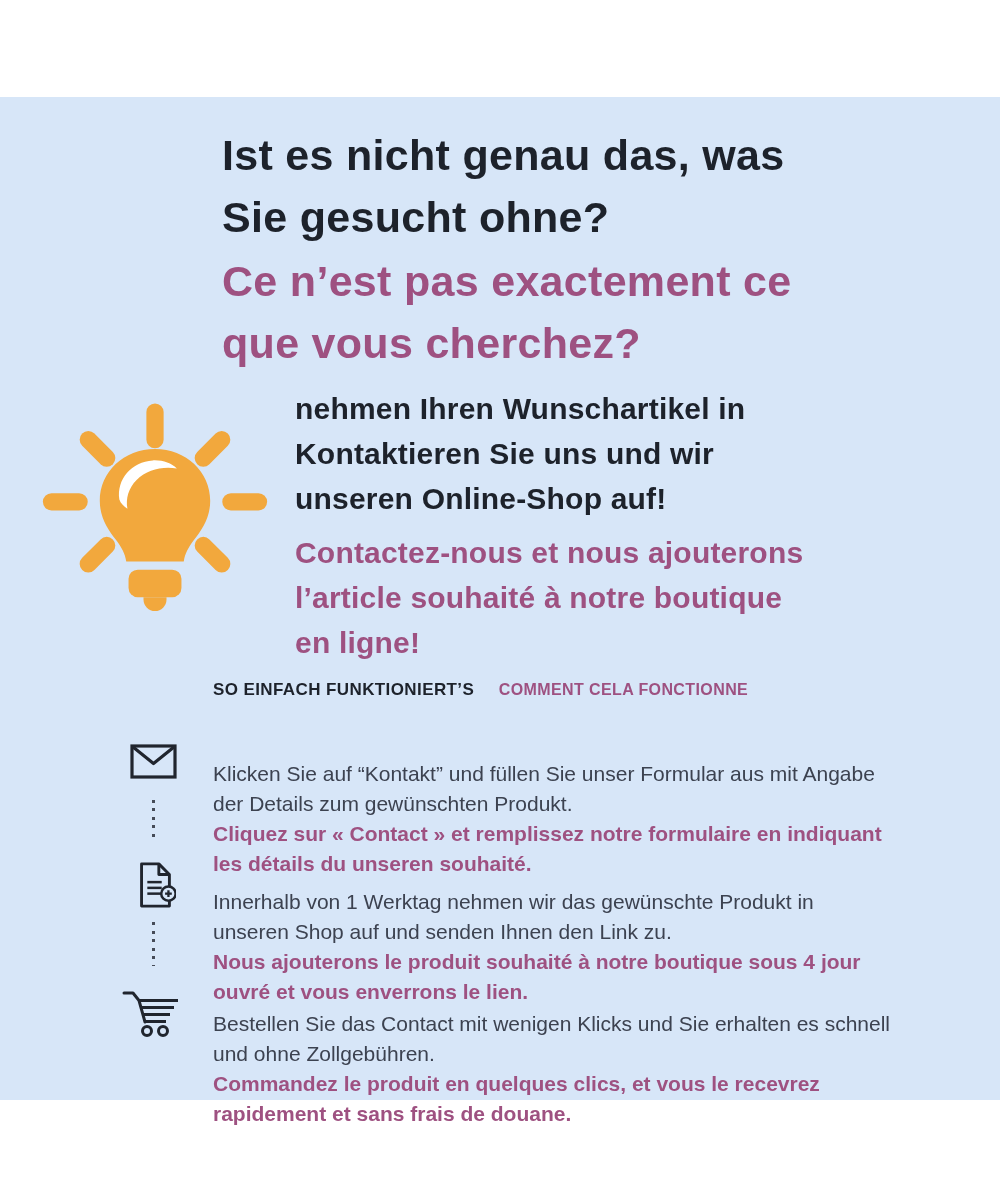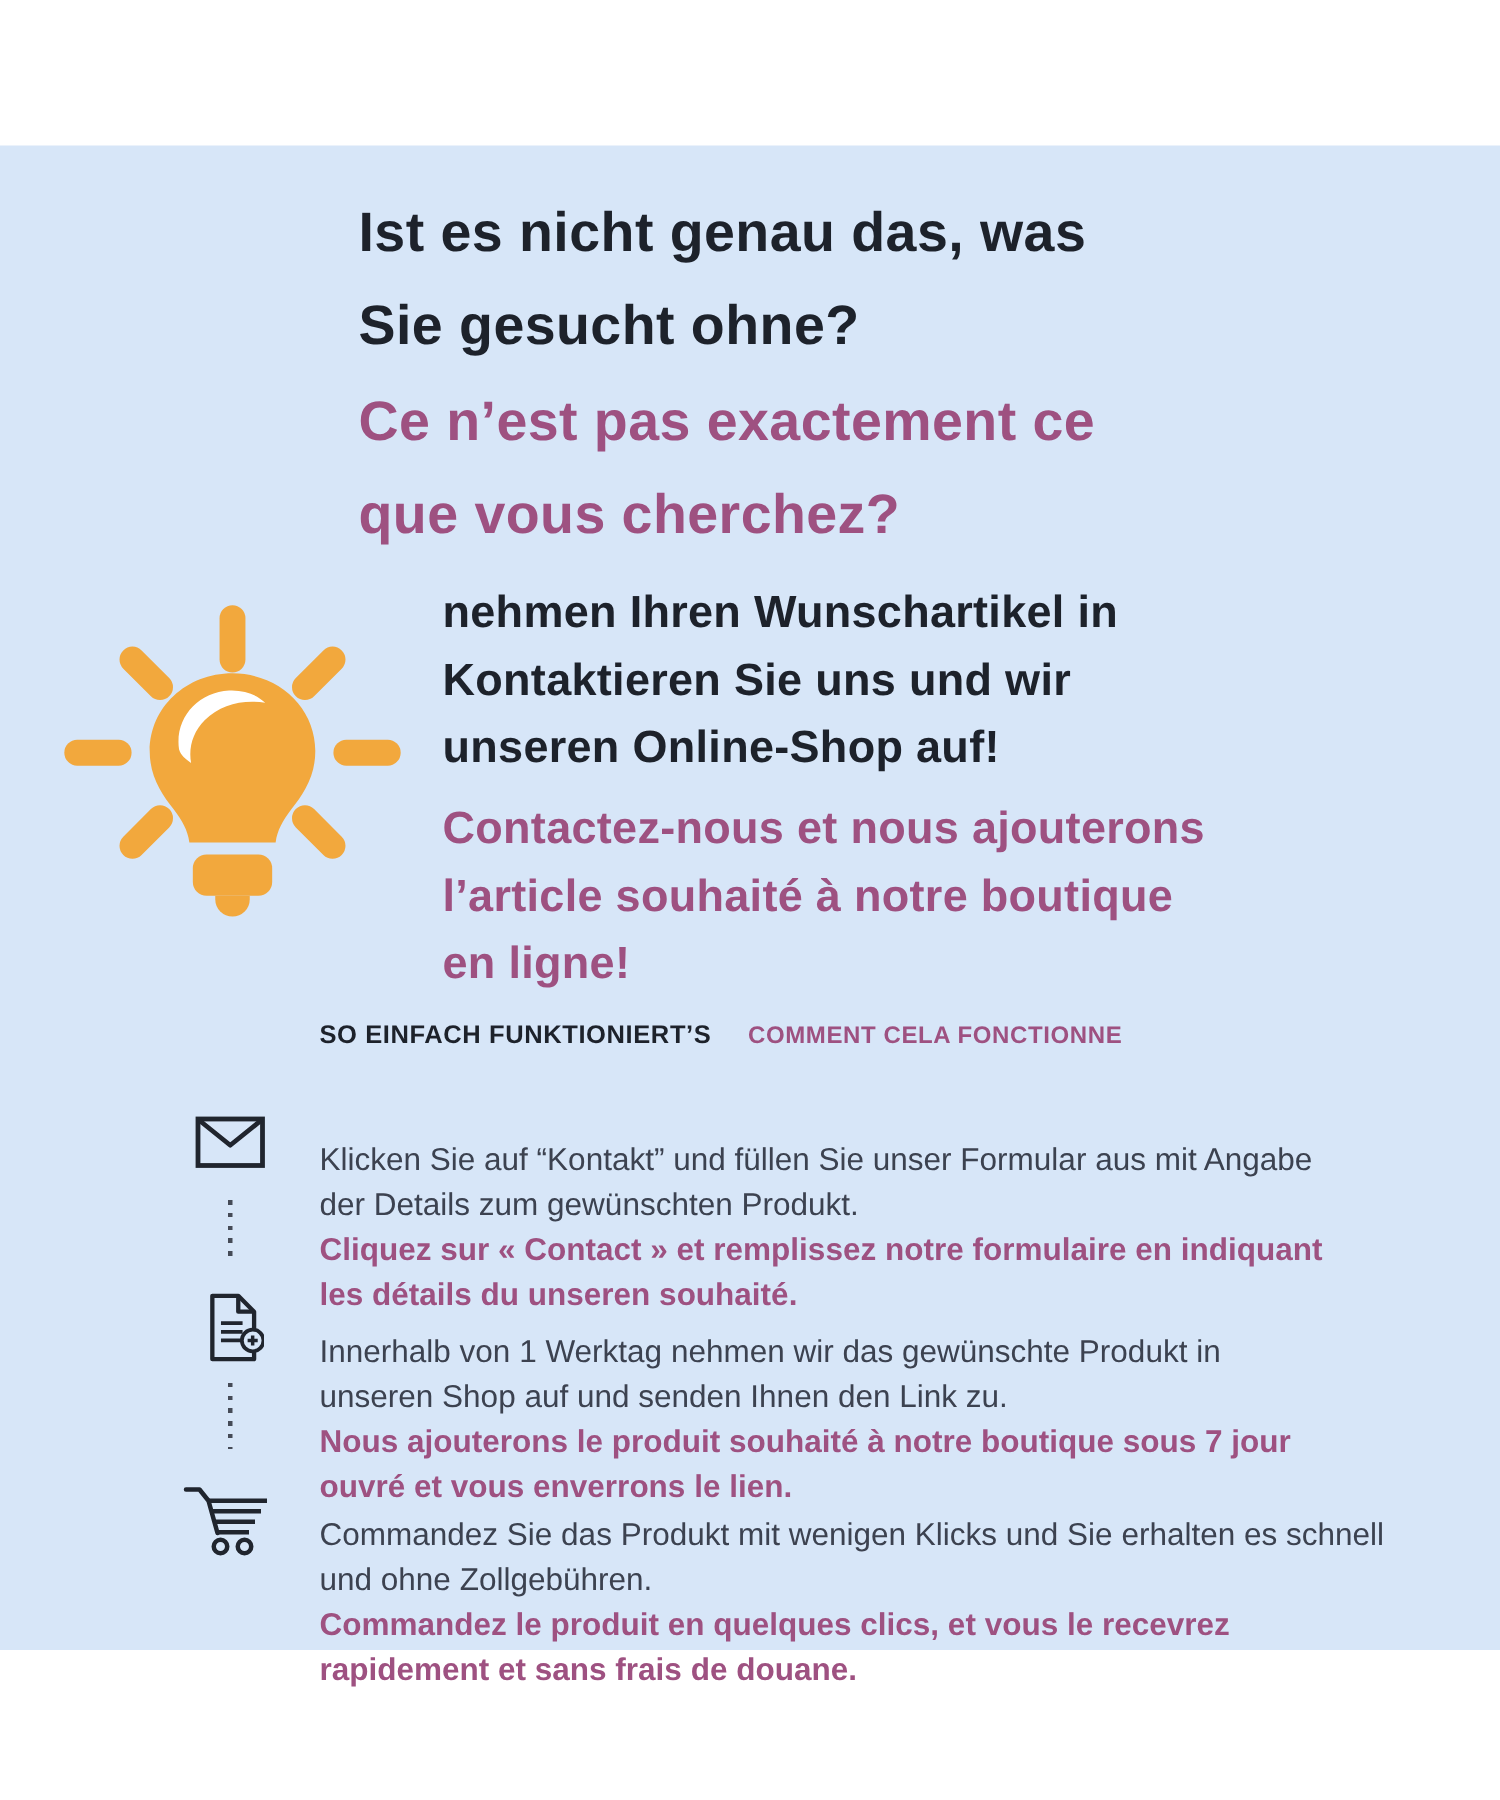--- a/index.html
+++ b/index.html
@@ -22,25 +22,24 @@
   .panel {
     position: absolute;
     left: 0; top: 97px;
     width: 1000px; height: 1003px;
     background: var(--panel-bg);
   }
   .abs { position: absolute; }
 
   .heading {
     left: 222px; top: 124px;
-    font-size: 37px; font-weight: 700;
+    font-size: 43px; font-weight: 700;
     line-height: 62px; letter-spacing: 0.3px;
     color: var(--text-dark);
     white-space: nowrap;
-    margin-left: 17px;
   }
   .heading-fr { color: var(--accent-purple); margin-top: 2px; }
 
   .intro {
     left: 295px; top: 386px;
     font-size: 30px; font-weight: 700;
     line-height: 45px; letter-spacing: 0.2px;
     color: var(--text-dark);
     white-space: nowrap;
   }
@@ -155,41 +154,41 @@
       <line class="icon-stroke" x1="35" y1="30.5" x2="35" y2="37.5" stroke-width="2.4"></line>
       <line class="icon-stroke" x1="31.5" y1="34" x2="38.5" y2="34" stroke-width="2.4"></line>
     </svg>
   </div>
   <div class="abs step-text" style="top:844px;">
     <div>
         <div>Innerhalb von 1 Werktag nehmen wir das gewünschte Produkt in</div>
         <div>unseren Shop auf und senden Ihnen den Link zu.</div>
       </div>
     <div class="step-fr">
-        <div>Nous ajouterons le produit souhaité à notre boutique sous 7 jour</div>
+        <div>Nous ajouterons le produit souhaité à notre boutique sous 4 jour</div>
         <div>ouvré et vous enverrons le lien.</div>
       </div>
   </div>
 
   <div class="abs connector" style="top:922px; height:44px;"></div>
 
   <div class="abs" style="left:121px; top:988px; width:60px; height:50px;">
     <svg width="60" height="50" viewBox="0 0 60 50">
       <path class="icon-stroke" d="M3 5 H12 L18 12.5 L24 34" stroke-width="3" stroke-linejoin="round" stroke-linecap="round"></path>
       <line class="icon-stroke" x1="17" y1="12.5" x2="57" y2="12.5" stroke-width="3"></line>
       <line class="icon-stroke" x1="19" y1="19.5" x2="53" y2="19.5" stroke-width="3"></line>
       <line class="icon-stroke" x1="21" y1="26.5" x2="49" y2="26.5" stroke-width="3"></line>
       <line class="icon-stroke" x1="23" y1="33.5" x2="45" y2="33.5" stroke-width="3"></line>
       <circle class="icon-stroke" cx="26" cy="43" r="4.5" stroke-width="3"></circle>
       <circle class="icon-stroke" cx="42" cy="43" r="4.5" stroke-width="3"></circle>
     </svg>
   </div>
   <div class="abs step-text" style="top:966px;">
     <div>
-        <div>Commandez Sie das Produkt mit wenigen Klicks und Sie erhalten es schnell</div>
+        <div>Bestellen Sie das Contact mit wenigen Klicks und Sie erhalten es schnell</div>
         <div>und ohne Zollgebühren.</div>
       </div>
     <div class="step-fr">
         <div>Commandez le produit en quelques clics, et vous le recevrez</div>
         <div>rapidement et sans frais de douane.</div>
       </div>
   </div>
 </div>
 
 </body></html>

